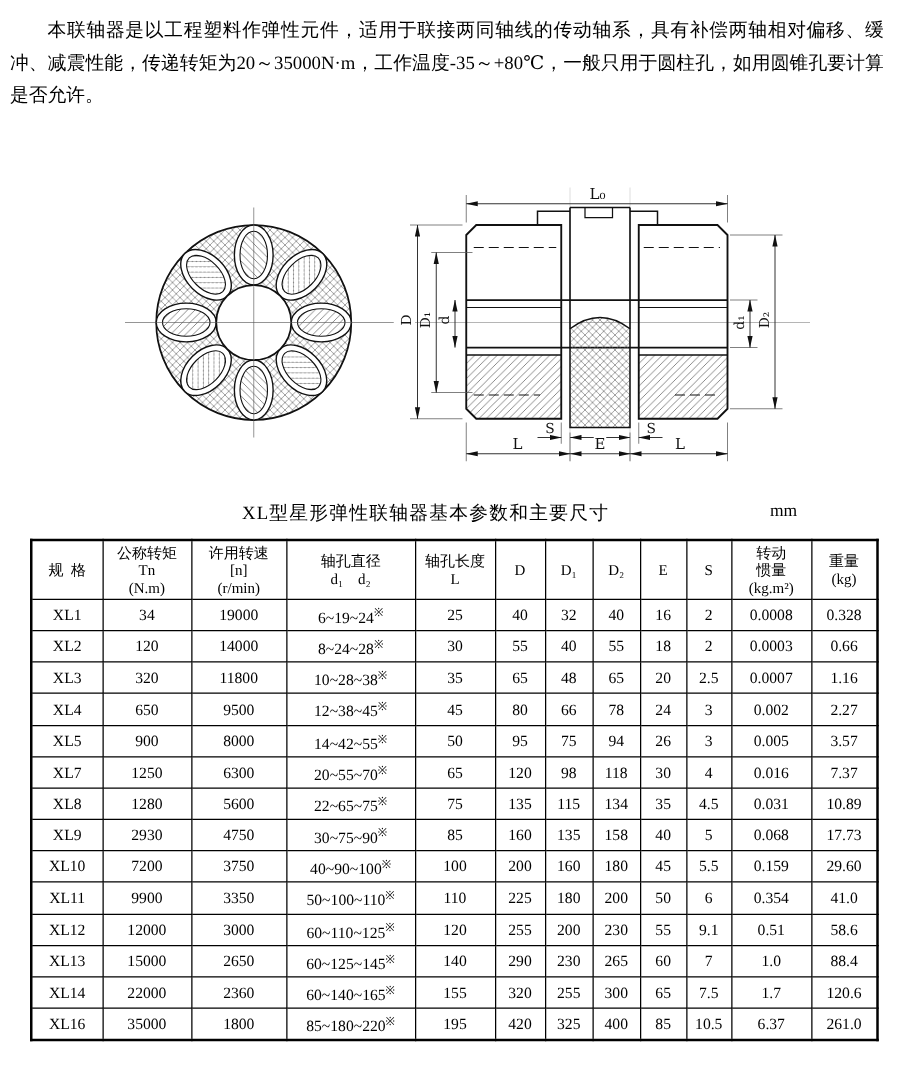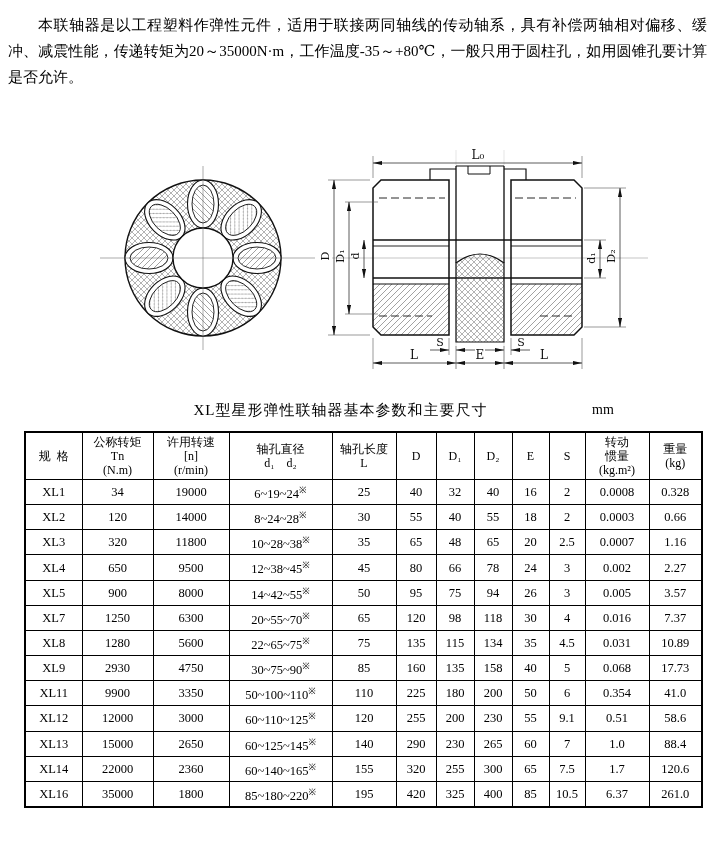--- a/index.html
+++ b/index.html
@@ -4,21 +4,21 @@
 <style>
   html,body{margin:0;padding:0;background:#fff;}
   body{width:725px;height:865px;overflow:hidden;color:#000;
        font-family:"Liberation Serif","DejaVu Serif",serif;}
   .page{position:relative;width:725px;height:865px;background:#fff;}
   .intro{margin:12px 18px 0 8px;font-size:15px;line-height:26px;text-align:justify;}
   .intro p{margin:0;text-indent:2em;}
   .drawfig{display:block;margin-top:48px;}
   .titlebar{position:relative;height:26px;margin-top:8px;}
   .tbl-title{position:absolute;left:16px;right:60px;text-align:center;font-size:15px;letter-spacing:1px;}
-  .tbl-unit{position:absolute;left:592px;top:1px;font-size:14px;}
+  .tbl-unit{position:absolute;left:616px;top:1px;font-size:14px;}
   table.spec{border-collapse:collapse;table-layout:fixed;width:677px;margin:4px 0 0 24px;
              border:2px solid #000;}
   table.spec th,table.spec td{border:1px solid #000;text-align:center;padding:0;}
   table.spec th{font-weight:normal;font-size:12px;line-height:14px;white-space:pre-wrap;
                 vertical-align:middle;height:46px;font-family:Liberation Serif, serif;}
   table.spec td{font-size:12.5px;height:20px;line-height:20px;}
   table.spec td sup{font-size:9px;}
   svg text{font-family:"DejaVu Serif","Liberation Serif",serif;fill:#111;}
 </style>
 </head>
@@ -343,20 +343,34 @@
           <td>85</td>
           <td>160</td>
           <td>135</td>
           <td>158</td>
           <td>40</td>
           <td>5</td>
           <td>0.068</td>
           <td>17.73</td>
         </tr>
         <tr>
+          <td>XL10</td>
+          <td>7200</td>
+          <td>3750</td>
+          <td><span>40~90~100</span><sup>※</sup></td>
+          <td>100</td>
+          <td>200</td>
+          <td>160</td>
+          <td>180</td>
+          <td>45</td>
+          <td>5.5</td>
+          <td>0.159</td>
+          <td>29.60</td>
+        </tr>
+        <tr>
           <td>XL11</td>
           <td>9900</td>
           <td>3350</td>
           <td><span>50~100~110</span><sup>※</sup></td>
           <td>110</td>
           <td>225</td>
           <td>180</td>
           <td>200</td>
           <td>50</td>
           <td>6</td>

